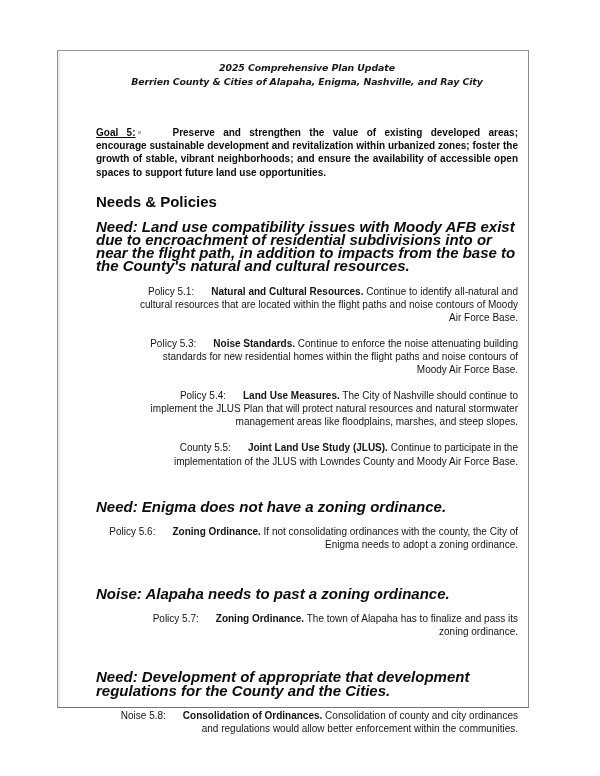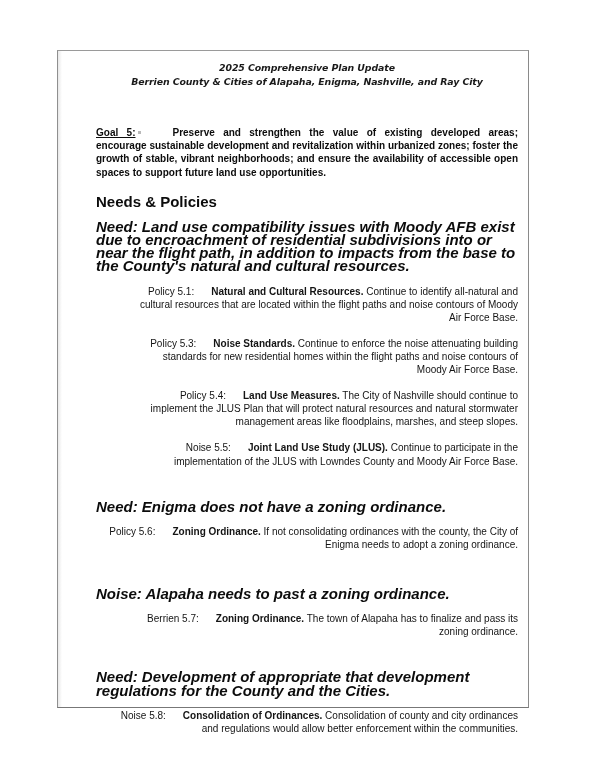--- a/index.html
+++ b/index.html
@@ -159,35 +159,35 @@
       <span class="policy-num">Policy 5.3:</span><span class="policy-gap"></span><span class="policy-title">Noise Standards.</span>
       <span>Continue to enforce the noise attenuating building standards for new residential homes within the flight paths and noise contours of Moody Air Force Base.</span>
     </div>
 
     <div class="policy">
       <span class="policy-num">Policy 5.4:</span><span class="policy-gap"></span><span class="policy-title">Land Use Measures.</span>
       <span>The City of Nashville should continue to implement the JLUS Plan that will protect natural resources and natural stormwater management areas like floodplains, marshes, and steep slopes.</span>
     </div>
 
     <div class="policy">
-      <span class="policy-num">Noise 5.5:</span><span class="policy-gap"></span><span class="policy-title">Joint Land Use Study (JLUS).</span>
+      <span class="policy-num">County 5.5:</span><span class="policy-gap"></span><span class="policy-title">Joint Land Use Study (JLUS).</span>
       <span>Continue to participate in the implementation of the JLUS with Lowndes County and Moody Air Force Base.</span>
     </div>
 
     <div class="need spaced-above">Need: Enigma does not have a zoning ordinance.</div>
 
     <div class="policy flush">
       <span class="policy-num">Policy 5.6:</span><span class="policy-gap"></span><span class="policy-title">Zoning Ordinance.</span>
       <span>If not consolidating ordinances with the county, the City of Enigma needs to adopt a zoning ordinance.</span>
     </div>
 
     <div class="need spaced-above-lg">Noise: Alapaha needs to past a zoning ordinance.</div>
 
     <div class="policy">
-      <span class="policy-num">Berrien 5.7:</span><span class="policy-gap"></span><span class="policy-title">Zoning Ordinance.</span>
+      <span class="policy-num">Policy 5.7:</span><span class="policy-gap"></span><span class="policy-title">Zoning Ordinance.</span>
       <span>The town of Alapaha has to finalize and pass its zoning ordinance.</span>
     </div>
 
     <div class="need spaced-above">Need: Development of appropriate that development regulations for the County and the Cities.</div>
 
     <div class="policy hang">
       <span class="policy-num">Noise 5.8:</span><span class="policy-gap"></span><span class="policy-title">Consolidation of Ordinances.</span>
       <span>Consolidation of county and city ordinances and regulations would allow better enforcement within the communities.</span>
     </div>
 

